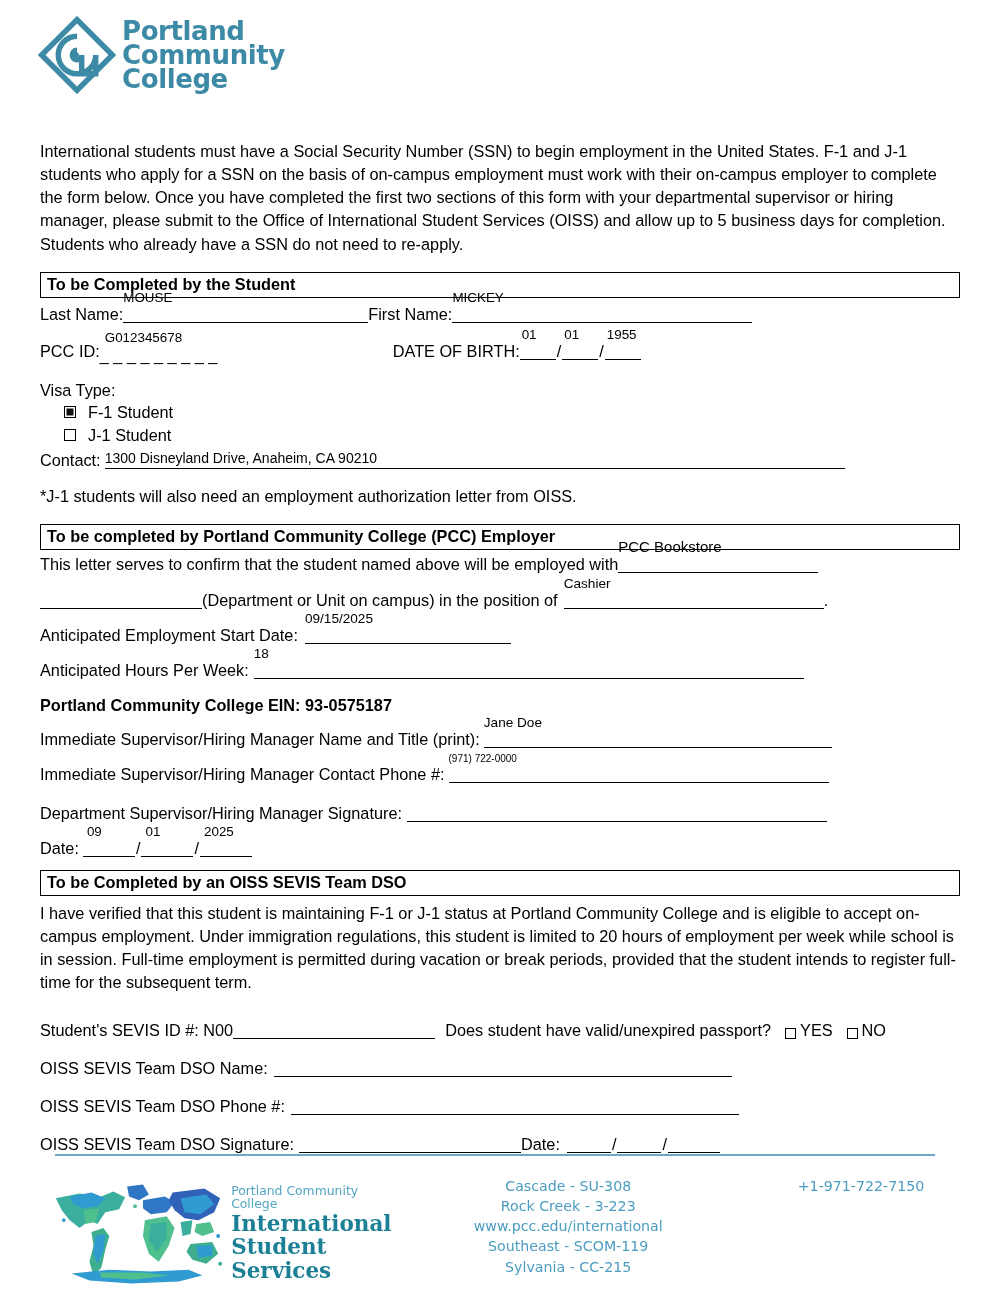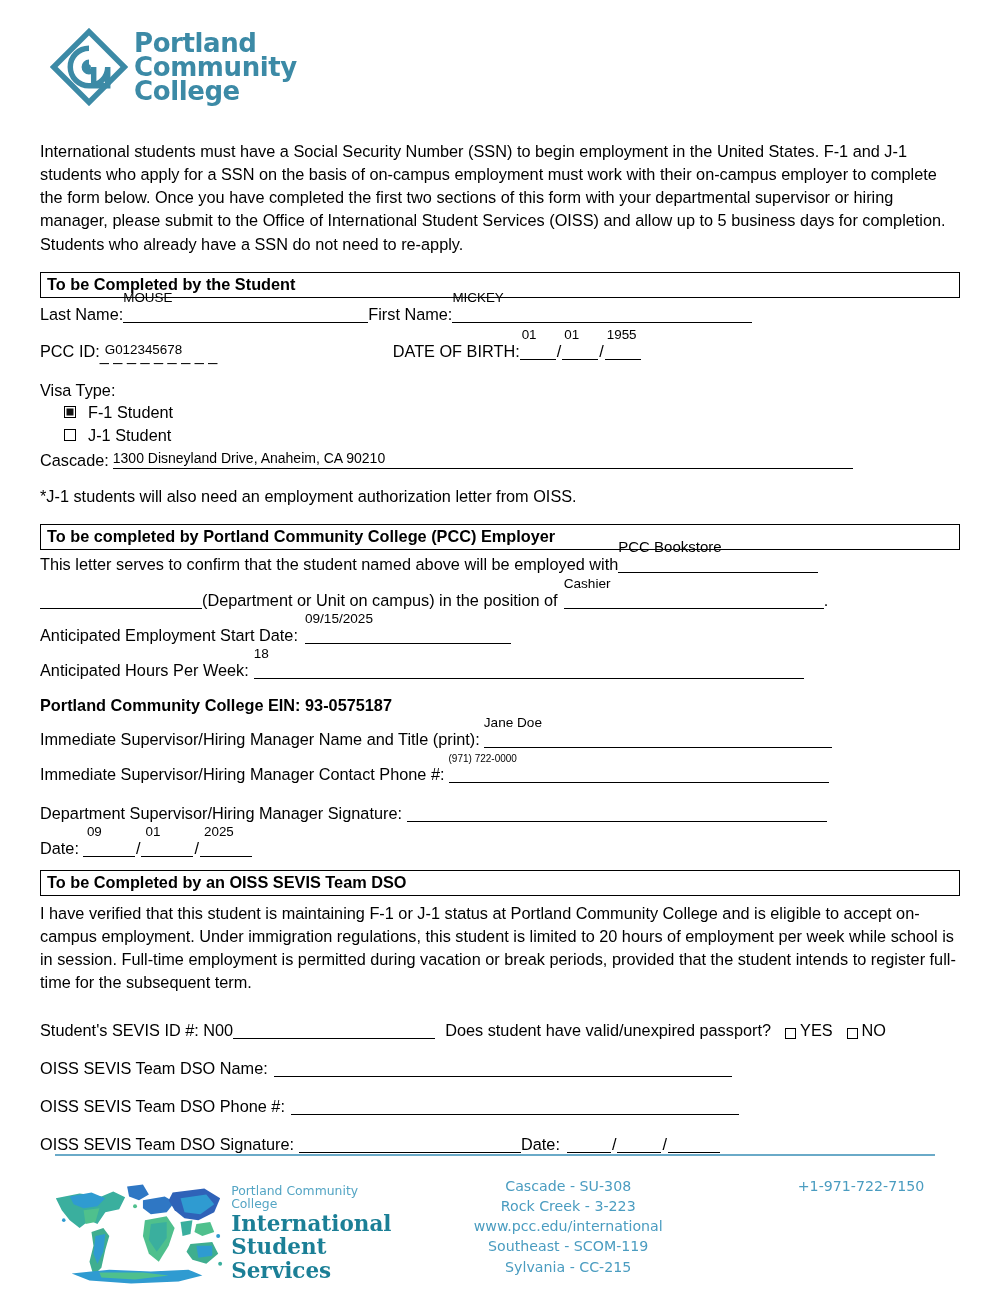--- a/index.html
+++ b/index.html
@@ -7,21 +7,21 @@
     margin: 0; padding: 0;
     background: #ffffff;
   }
   body {
     width: 1000px; height: 1310px;
     font-family: "Liberation Sans", sans-serif;
     color: #000;
     position: relative;
     overflow: hidden;
   }
-  .page { position: relative; width: 851px; height: 1310px; padding: 16px; }
+  .page { position: relative; width: 851px; height: 1310px; padding: 4px; }
 
   
   .header { position: relative; height: 100px; }
   .pcc-logo { position: absolute; left: 34px; top: 12px; display: flex; align-items: center; }
   .logo-mark { width: 78px; height: 78px; }
   .logo-words { margin-left: 6px; line-height: 0.93; }
   .logo-words div {
     color: #3c8aa6;
     font-family: "DejaVu Sans", sans-serif;
     font-weight: bold;
@@ -184,21 +184,21 @@
       </span>
       <span class="lbl">First Name:</span>
       <span class="fill" style="width:300px">
         <span class="entry nolead">MICKEY</span>
       </span>
     </div>
 
     <div class="row" style="margin-top:18px">
       <span class="lbl">PCC ID:</span>
       <span class="fill dashed" style="width:125px">
-        <span class="entry" style="left:5px;bottom:3px">G012345678</span>
+        <span class="entry" style="left:5px;bottom:15px">G012345678</span>
       </span>
       <span class="lbl" style="margin-left:168px">DATE OF BIRTH:</span>
       <span class="datefield">
         <span class="seg" style="width:36px">
           <span class="entry" style="left:2px">01</span>
         </span>
         <span class="slash">/</span>
         <span class="seg" style="width:36px">
           <span class="entry" style="left:2px">01</span>
         </span>
@@ -216,21 +216,21 @@
     <div class="cbrow">
       <span class="cb checked"></span>
       <span>F-1 Student</span>
     </div>
     <div class="cbrow">
       <span class="cb"></span>
       <span>J-1 Student</span>
     </div>
 
     <div class="row" style="margin-top:5px">
-      <span class="lbl">Cascade:</span>
+      <span class="lbl">Contact:</span>
       <span class="fill" style="width:740px;margin-left:4px">
         <span class="entry nolead" style="bottom:2px;font-size:14px">1300 Disneyland Drive, Anaheim, CA 90210</span>
       </span>
     </div>
 
     <div class="note">*J-1 students will also need an employment authorization letter from OISS.</div>
 
     <div class="section-box" style="margin-top:18px">To be completed by Portland Community College (PCC) Employer</div>
 
     <div class="row" style="margin-top:4px">

